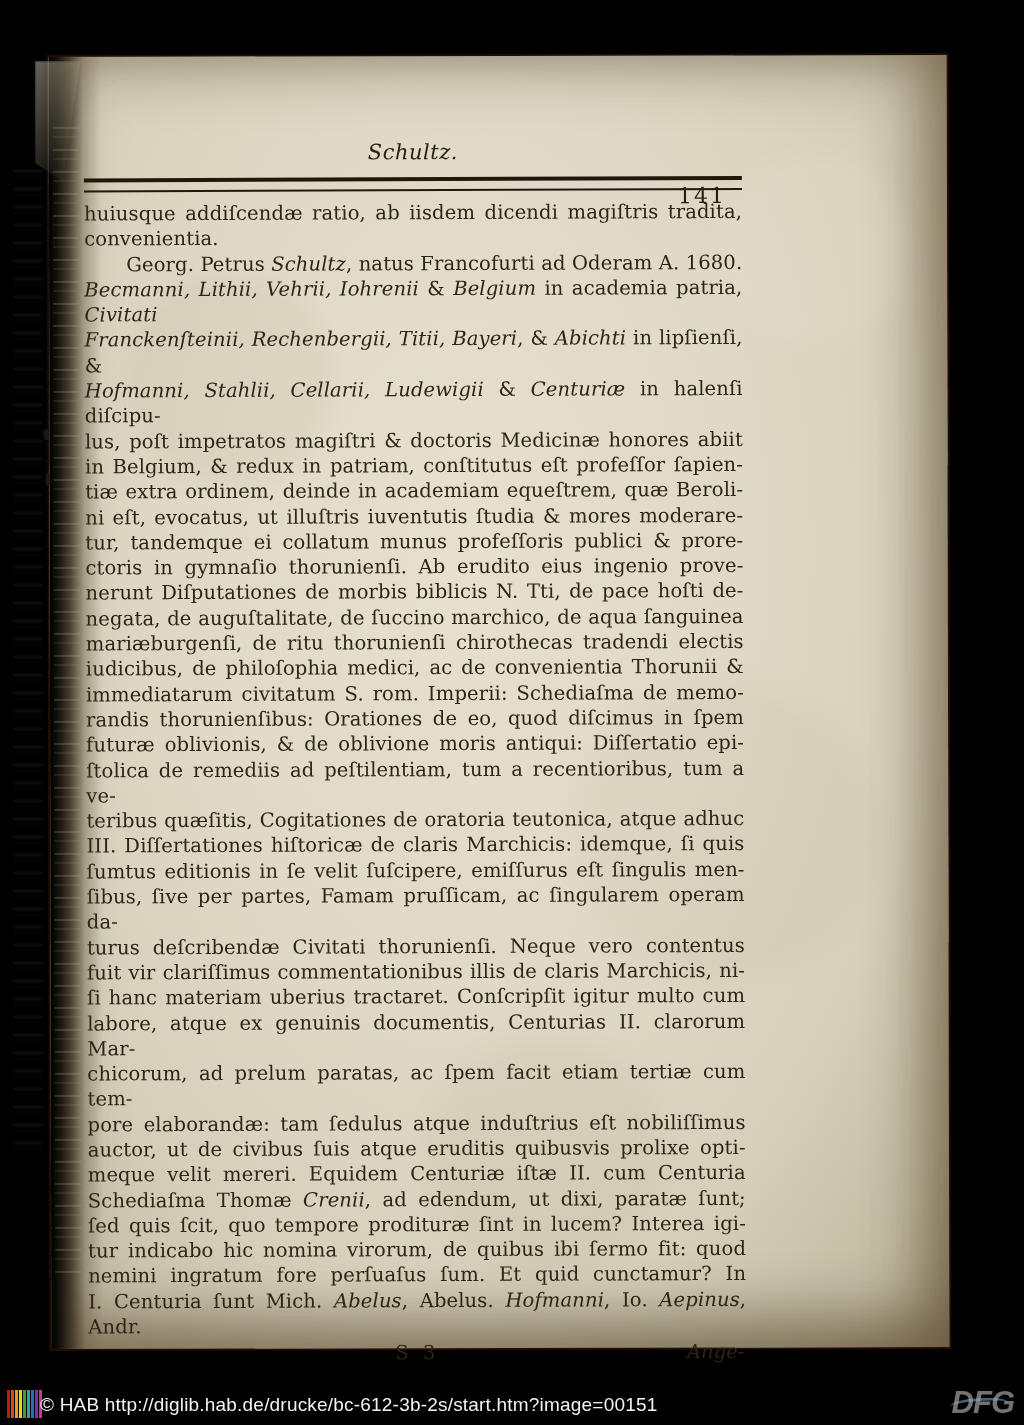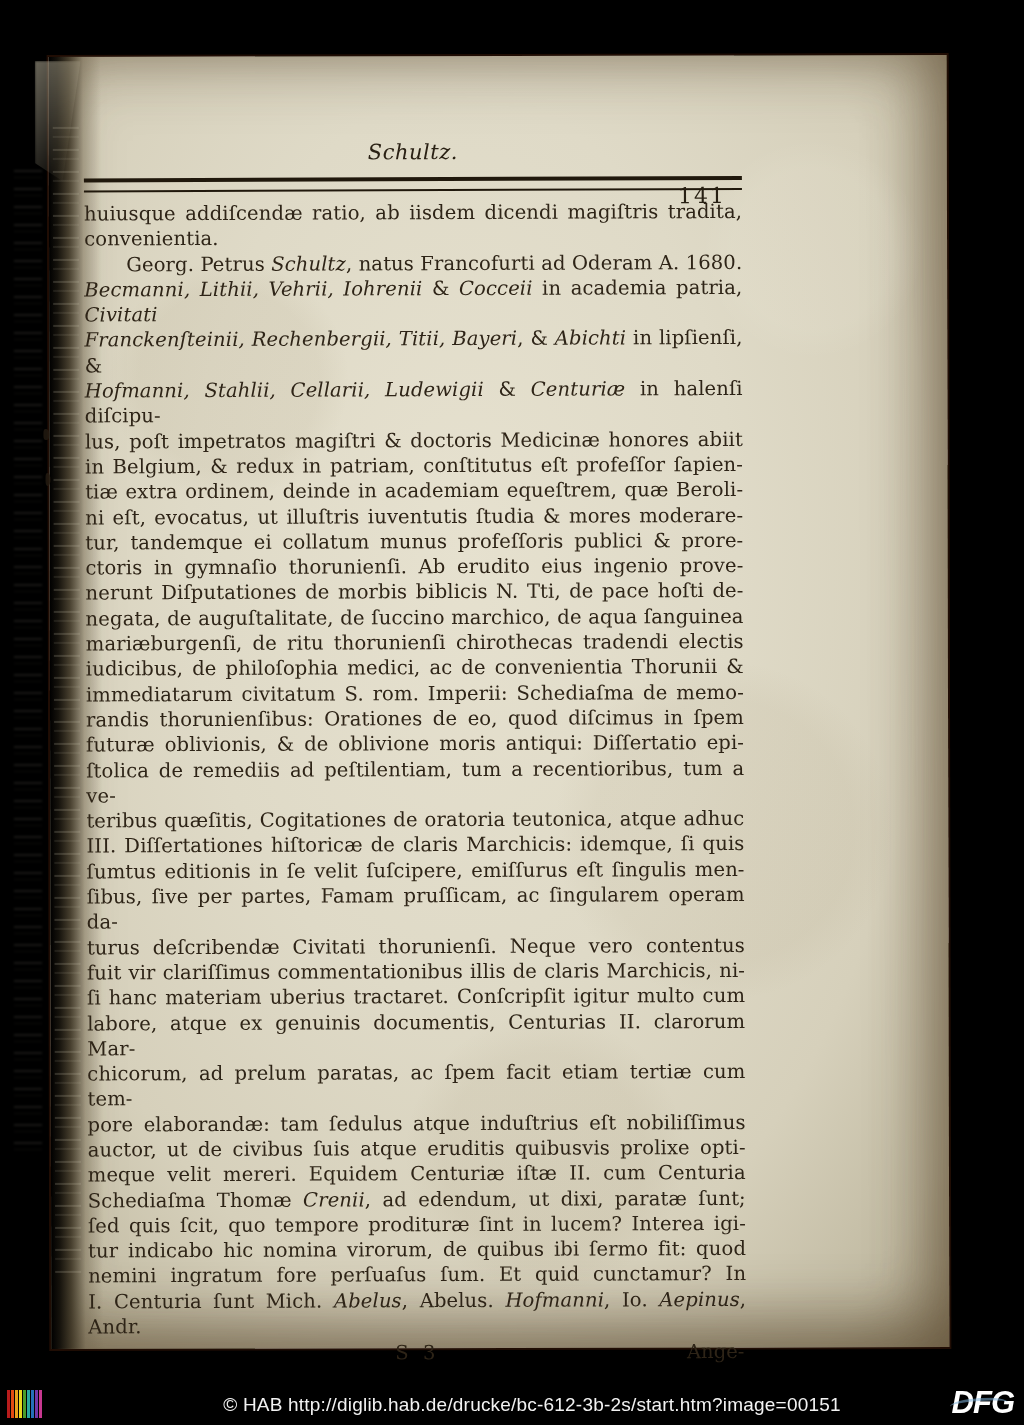--- a/index.html
+++ b/index.html
@@ -83,38 +83,38 @@
     border-top:4px solid #20180c;
     border-bottom:2px solid #20180c;
   }
   .body-lines{margin-top:9px;font-size:19.6px;line-height:25.3px;letter-spacing:.1px;}
   .line{text-align:justify;text-align-last:justify;}
   .line.nj{text-align-last:left;}
   .line.ind{text-indent:42px;}
   .it{font-style:italic;}
   .sig-row{position:relative;margin-top:2px;font-size:19.6px;line-height:25px;}
   .sig{display:block;text-align:center;letter-spacing:4px;}
-  .catch{position:absolute;right:2px;top:0;}
+  .catch{position:absolute;right:2px;top:0;font-style:italic;}
 
   
   .footer{position:absolute;left:0;right:0;bottom:0;height:46px;background:#000;}
   .footer .credit{
-    position:absolute;left:0;right:0;bottom:9px;text-align:center;
+    position:absolute;left:0;right:0;bottom:9px;
     color:#f2f2f2;font-family:"Liberation Sans","DejaVu Sans",sans-serif;
     font-size:19px;letter-spacing:.2px;margin-left:40px;
   }
   .color-strip{
     position:absolute;left:7px;bottom:7px;height:30px;display:flex;align-items:flex-end;gap:1px;
   }
   .color-strip .bar{width:3px;height:28px;}
   .dfg{
     position:absolute;right:10px;bottom:4px;
     font-family:"Liberation Sans","DejaVu Sans",sans-serif;
     font-weight:bold;font-style:italic;
-    font-size:31px;letter-spacing:-1px;color:#ffffff;
+    font-size:31px;letter-spacing:-1px;color:#737373;
   }
   .dfg::after{
     content:"";position:absolute;left:-2px;top:13px;width:58px;height:10px;
     border-top:3px solid rgba(125,176,216,.55);border-radius:50%;
     transform:rotate(-4deg);pointer-events:none;
   }
 </style>
 </head>
 <body>
 
@@ -132,21 +132,21 @@
     <div class="head">
       <span class="running">Schultz.</span>
       <span class="folio">141</span>
     </div>
     <div class="rule"></div>
 
     <div class="body-lines">
         <div class="line"><span>huiusque addiſcendæ ratio, ab iisdem dicendi magiſtris tradita,</span></div>
         <div class="line nj"><span>convenientia.</span></div>
         <div class="line ind"><span>Georg. Petrus </span><span class="it">Schultz</span><span>, natus Francofurti ad Oderam A. 1680.</span></div>
-        <div class="line"><span class="it">Becmanni, Lithii, Vehrii, Iohrenii</span><span> &amp; </span><span class="it">Cocceii</span><span> in academia patria, </span><span class="it">Civitati</span></div>
+        <div class="line"><span class="it">Becmanni, Lithii, Vehrii, Iohrenii</span><span> &amp; </span><span class="it">Belgium</span><span> in academia patria, </span><span class="it">Civitati</span></div>
         <div class="line"><span class="it">Franckenſteinii, Rechenbergii, Titii, Bayeri</span><span>, &amp; </span><span class="it">Abichti</span><span> in lipſienſi, &amp;</span></div>
         <div class="line"><span class="it">Hofmanni, Stahlii, Cellarii, Ludewigii</span><span> &amp; </span><span class="it">Centuriæ</span><span> in halenſi diſcipu-</span></div>
         <div class="line"><span>lus, poſt impetratos magiſtri &amp; doctoris Medicinæ honores abiit</span></div>
         <div class="line"><span>in Belgium, &amp; redux in patriam, conſtitutus eſt profeſſor ſapien-</span></div>
         <div class="line"><span>tiæ extra ordinem, deinde in academiam equeſtrem, quæ Beroli-</span></div>
         <div class="line"><span>ni eſt, evocatus, ut illuſtris iuventutis ſtudia &amp; mores moderare-</span></div>
         <div class="line"><span>tur, tandemque ei collatum munus profeſſoris publici &amp; prore-</span></div>
         <div class="line"><span>ctoris in gymnaſio thorunienſi.  Ab erudito eius ingenio prove-</span></div>
         <div class="line"><span>nerunt Diſputationes de morbis biblicis N. Tti, de pace hoſti de-</span></div>
         <div class="line"><span>negata, de auguſtalitate, de ſuccino marchico, de aqua ſanguinea</span></div>

